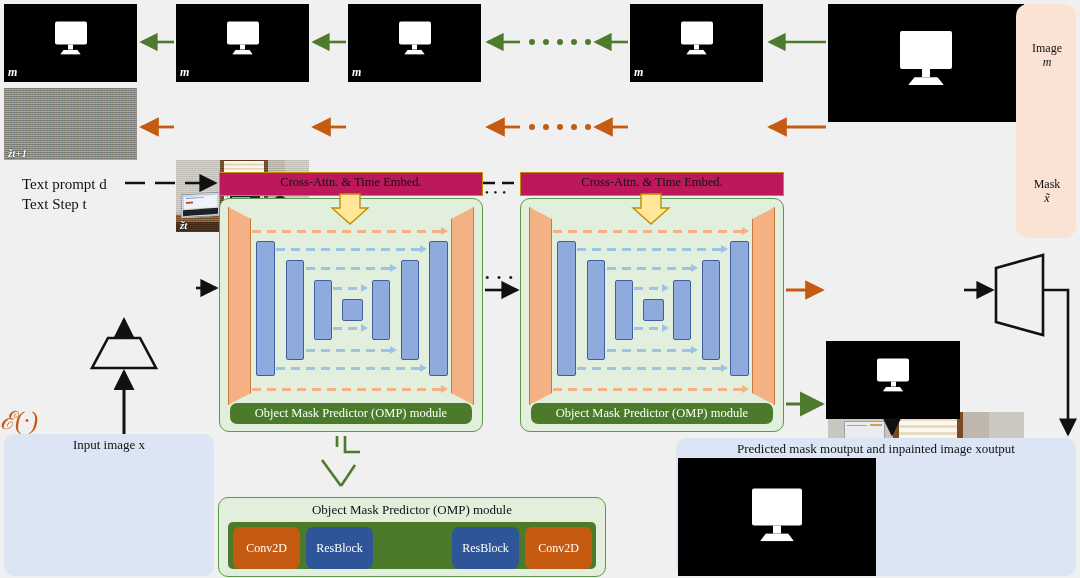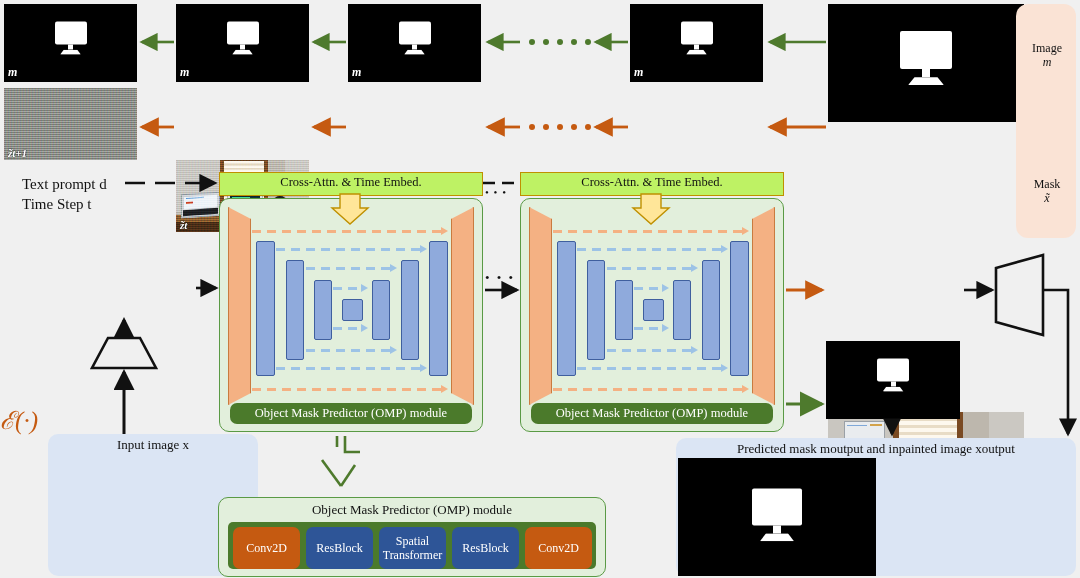--- a/index.html
+++ b/index.html
@@ -74,21 +74,21 @@
   .skip{position:absolute;height:3px;
      background:repeating-linear-gradient(90deg,#9dc3e6 0 9px,transparent 9px 15px);}
   .skip-o{position:absolute;height:3px;
      background:repeating-linear-gradient(90deg,#f4b183 0 9px,transparent 9px 15px);}
   .tri{position:absolute;width:0;height:0;border-top:4px solid transparent;
        border-bottom:4px solid transparent;}
   .tri-b{border-left:7px solid #9dc3e6;}
   .tri-o{border-left:7px solid #f4b183;}
   .omp-bar{position:absolute;background:#4b7a2b;border-radius:7px;color:#fff;
      text-align:center;font-size:12.5px;line-height:1.6;}
-  .cross{position:absolute;background:#bef264;border:1.4px solid #bf9000;
+  .cross{position:absolute;background:#be185d;border:1.4px solid #bf9000;
      text-align:center;font-size:12.5px;line-height:1.55;}
   
   .det-outer{position:absolute;background:#e2efdc;border:1.6px solid #5a9a45;border-radius:10px;}
   .det-ttl{position:absolute;left:0;right:0;top:4px;text-align:center;font-size:13px;}
   .det-green{position:absolute;background:#4b7a2b;border-radius:5px;}
   .det-cell{position:absolute;border-radius:7px;color:#fff;text-align:center;
      font-size:12px;display:flex;align-items:center;justify-content:center;line-height:1.2;}
   .c-orange{background:#c55a11;}
   .c-blue{background:#2e5597;}
   
@@ -260,21 +260,21 @@
   <span>Mask</span><br>
   <span class="it">x̃</span>
 </div>
 
 <div class="cal" style="left:776px;top:92px;color:#c55a11;">ℰ(·)</div>
 
 <div class="txt" style="left:22px;top:176px;">
   <span>Text prompt d</span>
 </div>
 <div class="txt" style="left:22px;top:196px;">
-  <span>Time Step t</span>
+  <span>Text Step t</span>
 </div>
 
 <div class="cross" style="left:219px;top:172px;width:262px;height:22px;">Cross-Attn. &amp; Time Embed.</div>
 <div class="cross" style="left:520px;top:172px;width:262px;height:22px;">Cross-Attn. &amp; Time Embed.</div>
 <div class="txt" style="left:485px;top:186px;font-size:11px;letter-spacing:1px;">• • •</div>
 
 <div class="unet" style="left:219px;top:198px;width:262px;height:232px;">
   <div class="trap-l" style="left:8px;top:8px;width:21px;height:196px;"></div>
   <div class="trap-r" style="right:8px;top:8px;width:21px;height:196px;"></div>
 
@@ -335,32 +335,29 @@
   <div class="skip" style="left:86px;top:150px;width:85px;"></div>
   <div class="tri tri-b" style="left:170px;top:147px;"></div>
   <div class="skip" style="left:56px;top:168px;width:145px;"></div>
   <div class="tri tri-b" style="left:200px;top:165px;"></div>
 
   <div class="omp-bar" style="left:10px;bottom:7px;right:10px;height:21px;">Object Mask Predictor (OMP) module</div>
 </div>
 
 <div class="txt" style="left:485px;top:270px;font-size:13px;letter-spacing:2px;">• • •</div>
 
-<div class="card" style="left:4px;top:434px;width:210px;height:142px;margin-left:44px;">
+<div class="card" style="left:4px;top:434px;width:210px;height:142px;">
   <div class="card-ttl">Input image x</div>
 </div>
 
 <div class="det-outer" style="left:218px;top:497px;width:386px;height:78px;">
   <div class="det-ttl">Object Mask Predictor (OMP) module</div>
   <div class="det-green" style="left:9px;top:24px;right:9px;bottom:7px;"></div>
   <div class="det-cell c-orange" style="left:14px;top:29px;width:67px;height:42px;">Conv2D</div>
   <div class="det-cell c-blue" style="left:87px;top:29px;width:67px;height:42px;">ResBlock</div>
-  <div class="det-cell c-blue" style="left:160px;top:29px;width:67px;height:42px;">
-    <span>Spatial Transformer</span>
-  </div>
   <div class="det-cell c-blue" style="left:233px;top:29px;width:67px;height:42px;">ResBlock</div>
   <div class="det-cell c-orange" style="left:306px;top:29px;width:67px;height:42px;">Conv2D</div>
 </div>
 
 <div class="plate mask-plate" style="left:826px;top:341px;width:134px;height:78px;">
   <div class="mask-icon" style="width:44px;">
     <div class="mon-screen" style="width:32px;height:23px;margin:0 auto;"></div>
     <div class="mon-neck" style="width:5px;height:5px;"></div>
     <div class="mon-base" style="width:21px;height:5px;clip-path:polygon(0 100%,18% 0,82% 0,100% 100%);"></div>
   </div>

